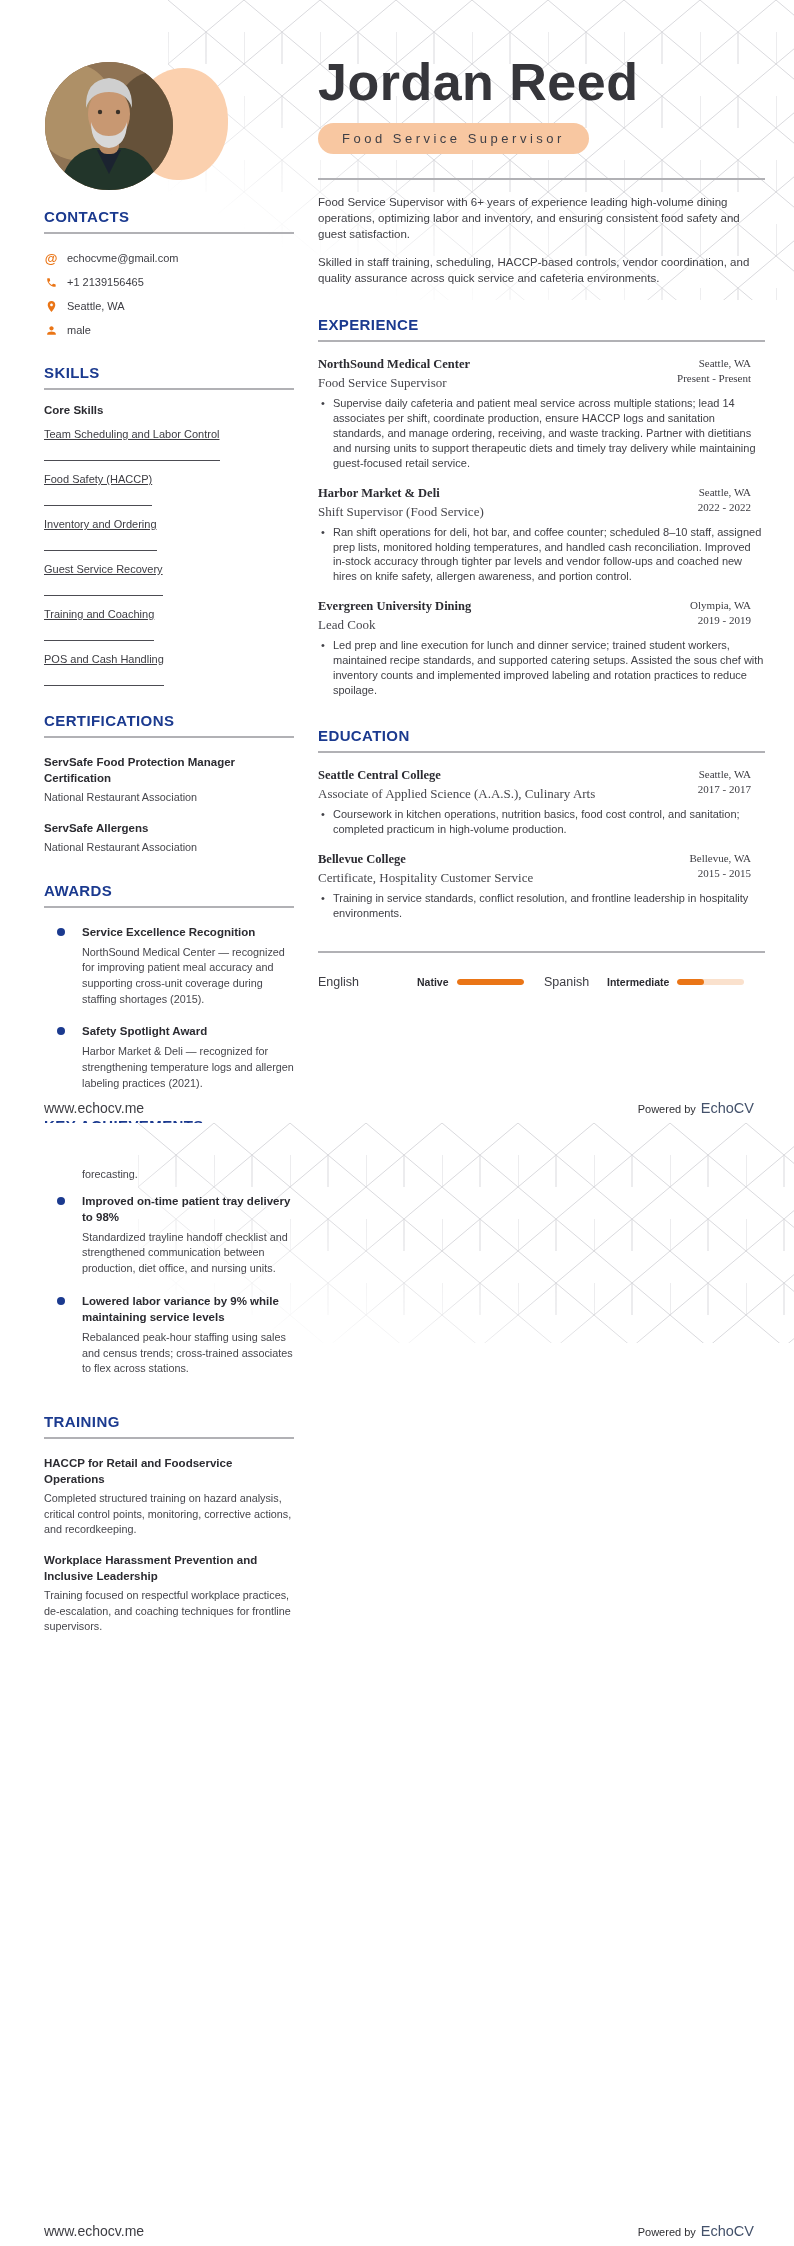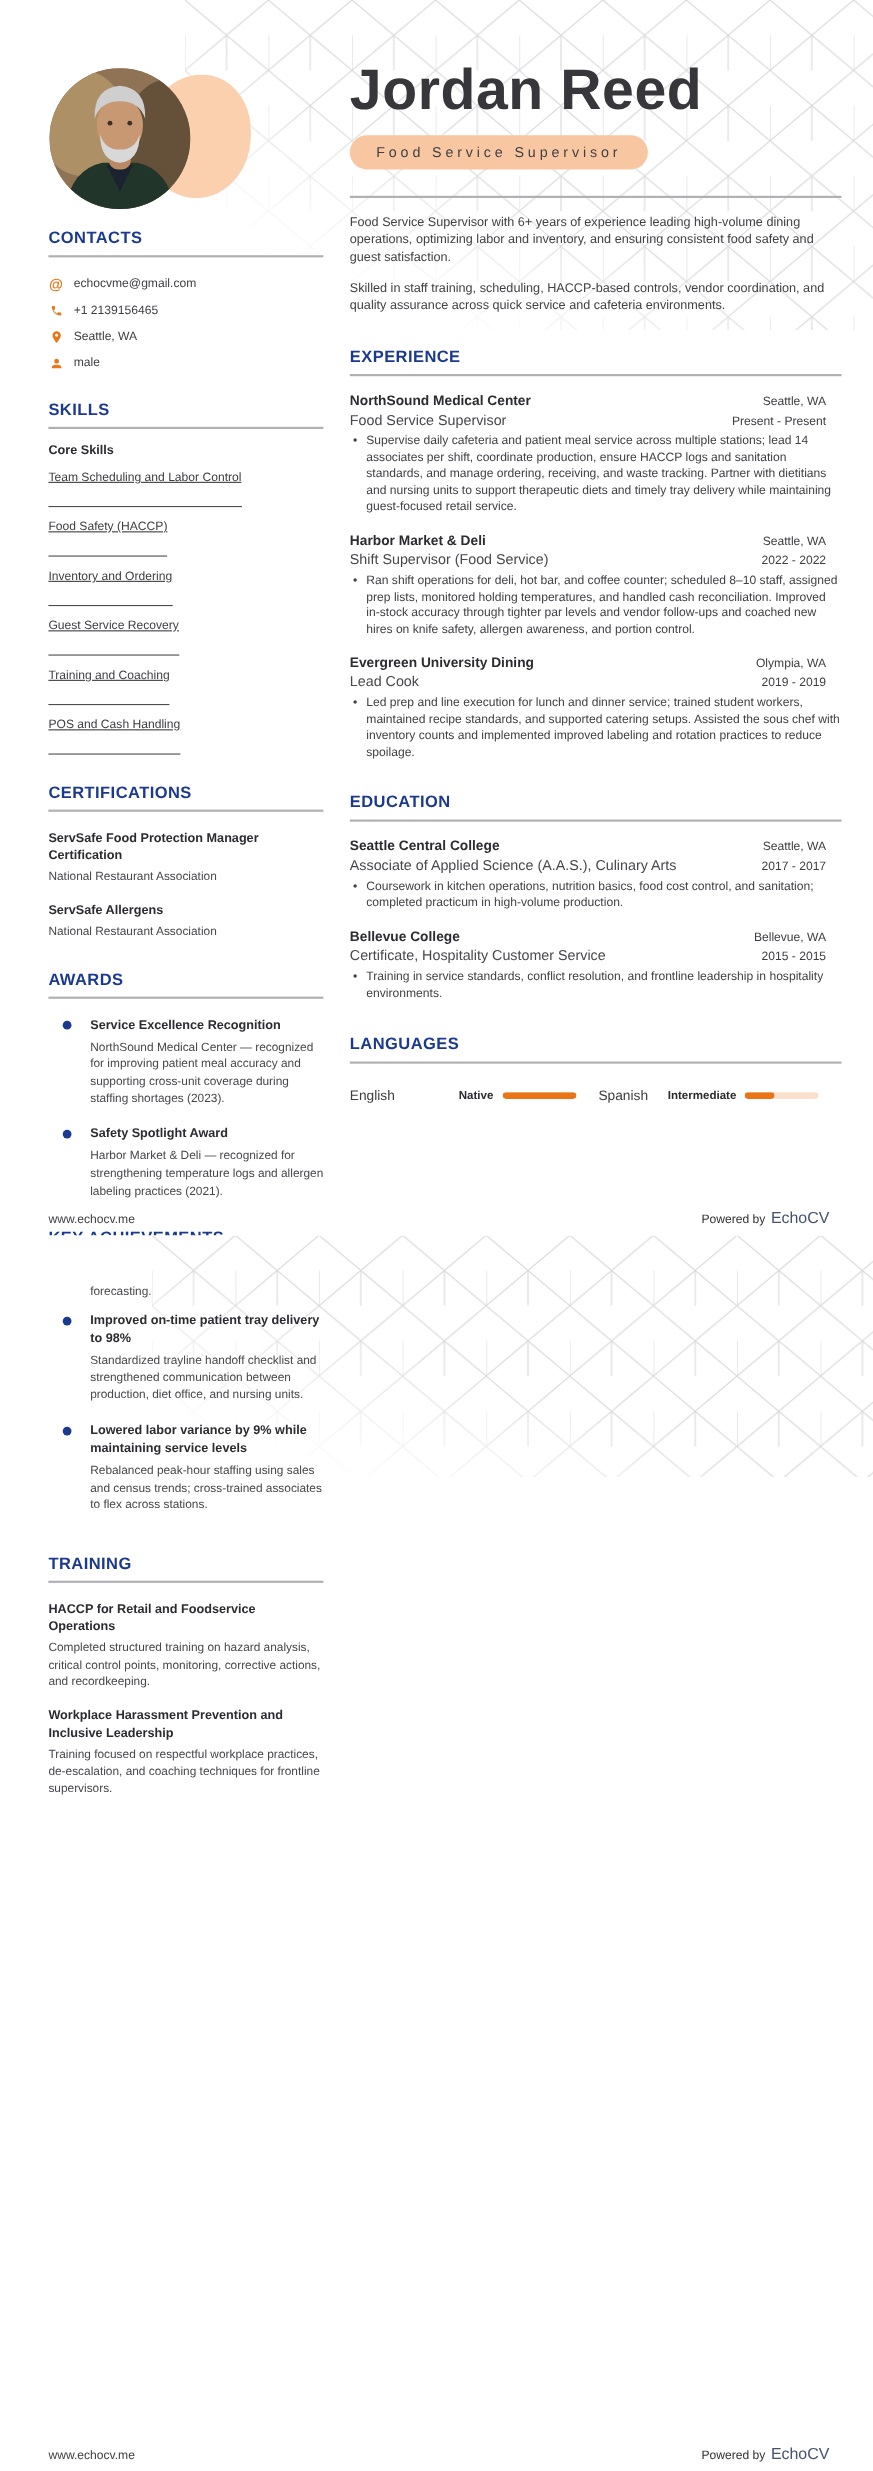--- a/index.html
+++ b/index.html
@@ -64,42 +64,42 @@
   
   .name{margin-top:52px;font-size:52px;font-weight:600;color:#36363b;letter-spacing:.5px;}
   .badge{display:inline-block;margin-top:11px;background:#f8c7a1;border-radius:18px;padding:8px 24px;font-size:13px;letter-spacing:3.5px;color:#3f3f46;font-weight:500;}
 
   
   .body-tx{font-size:11.5px;line-height:1.4;color:#404046;margin-top:14px;}
   .body-tx p + p{margin-top:12px;}
 
   
   .entry{margin-top:15px;}
-  .e-row{display:flex;justify-content:space-between;align-items:flex-end;}
+  .e-row{display:flex;justify-content:space-between;align-items:flex-start;font-family:Liberation Serif, serif;}
   .e-company{font-size:12.5px;font-weight:700;color:#2b2b31;}
   .e-loc{font-size:11px;color:#3d3d43;padding-right:14px;}
   .e-role{font-size:13px;color:#47474d;margin-top:3px;}
   .e-dates{font-size:11px;color:#3d3d43;padding-right:14px;}
   .e-bullet{position:relative;margin-top:5px;padding-left:15px;font-size:11px;line-height:1.35;color:#404046;}
   .e-bullet::before{content:"•";position:absolute;left:3px;top:0;color:#404046;}
 
   
   .lang-row{display:flex;align-items:center;margin-top:22px;}
   .lang-item{display:flex;align-items:center;}
   .lang-item.first{width:226px;}
   .lang-name{font-size:12.5px;color:#3d3d43;}
   .lang-item.first .lang-name{flex:0 0 99px;}
   .lang-item.second .lang-name{flex:0 0 63px;}
   .lang-level{font-size:10.5px;font-weight:700;color:#2b2b31;margin-right:8px;}
   .bar{position:relative;width:67px;height:6px;border-radius:3px;background:#fae1cd;overflow:hidden;}
   .bar-fill{position:absolute;left:0;top:0;bottom:0;border-radius:3px;background:#ea7516;}
 
   
   .page-footer{position:absolute;left:44px;right:40px;top:1100px;display:flex;justify-content:space-between;align-items:baseline;}
-  .f-site{font-size:11px;color:#3d3d43;text-align:right;}
+  .f-site{font-size:14px;color:#3d3d43;text-align:right;}
   .f-powered{font-size:11px;color:#2f2f33;}
   .f-brand{font-size:14.5px;color:#44526b;margin-left:5px;}
 </style>
 </head>
 <body>
 
 <svg width="0" height="0" style="position:absolute">
   <defs>
     <pattern id="tripat" width="76" height="64" patternUnits="userSpaceOnUse">
       <g fill="none" stroke="#d9d9dd" stroke-width="1">
@@ -198,21 +198,21 @@
           <div class="mini-title">ServSafe Allergens</div>
           <div class="mini-sub">National Restaurant Association</div>
         </div>
       </section>
 
       <section class="sec">
         <h2 class="sec-h">AWARDS</h2>
         <div class="rule"></div>
         <div class="blt">
           <div class="blt-title">Service Excellence Recognition</div>
-          <div class="blt-desc">NorthSound Medical Center — recognized for improving patient meal accuracy and supporting cross-unit coverage during staffing shortages (2023).</div>
+          <div class="blt-desc">NorthSound Medical Center — recognized for improving patient meal accuracy and supporting cross-unit coverage during staffing shortages (2015).</div>
         </div>
         <div class="blt">
           <div class="blt-title">Safety Spotlight Award</div>
           <div class="blt-desc">Harbor Market &amp; Deli — recognized for strengthening temperature logs and allergen labeling practices (2021).</div>
         </div>
       </section>
 
       <section class="sec">
         <h2 class="sec-h">KEY ACHIEVEMENTS</h2>
         <div class="rule"></div>
@@ -299,21 +299,20 @@
           </div>
           <div class="e-row">
             <span class="e-role">Certificate, Hospitality Customer Service</span>
             <span class="e-dates">2015 - 2015</span>
           </div>
           <div class="e-bullet">Training in service standards, conflict resolution, and frontline leadership in hospitality environments.</div>
         </div>
       </section>
 
       <section class="sec" style="margin-top:30px;">
-        <h2 class="sec-h">LANGUAGES</h2>
         <div class="rule-r"></div>
         <div class="lang-row">
           <div class="lang-item first">
             <span class="lang-name">English</span>
             <span class="lang-level">Native</span>
             <span class="bar">
                 <span class="bar-fill" style="width: 100%;"></span>
               </span>
           </div>
           <div class="lang-item second">

